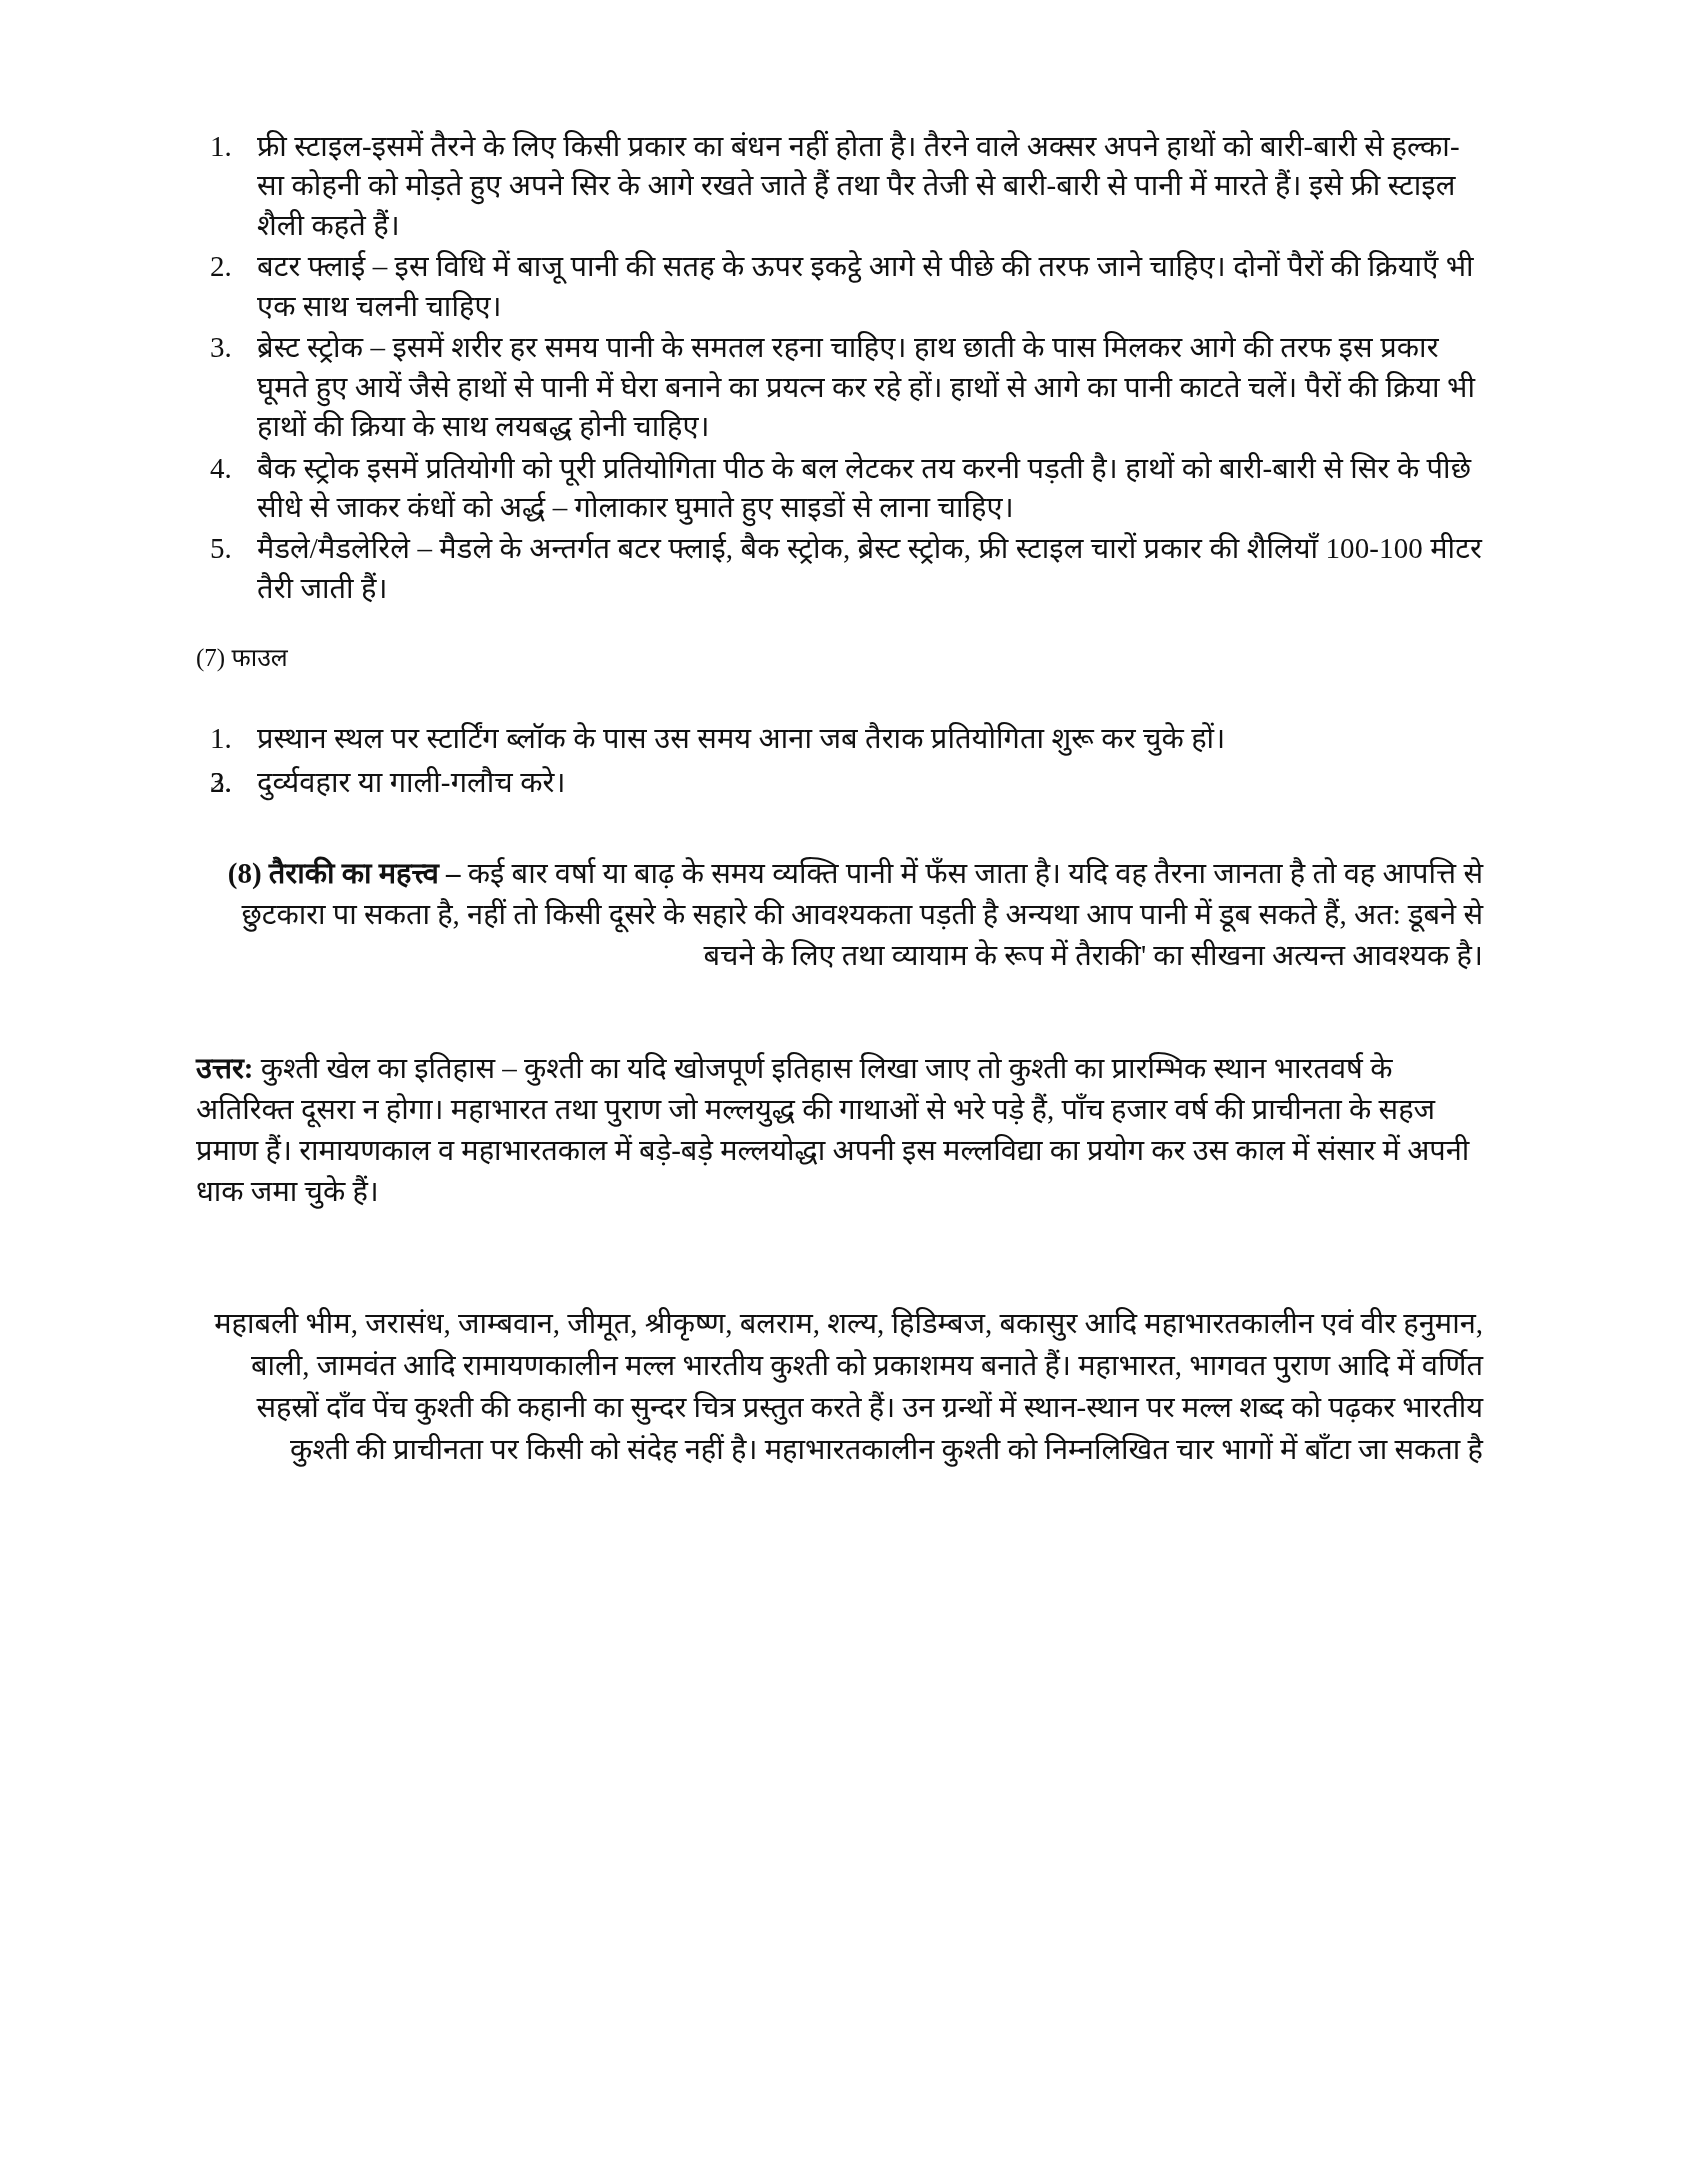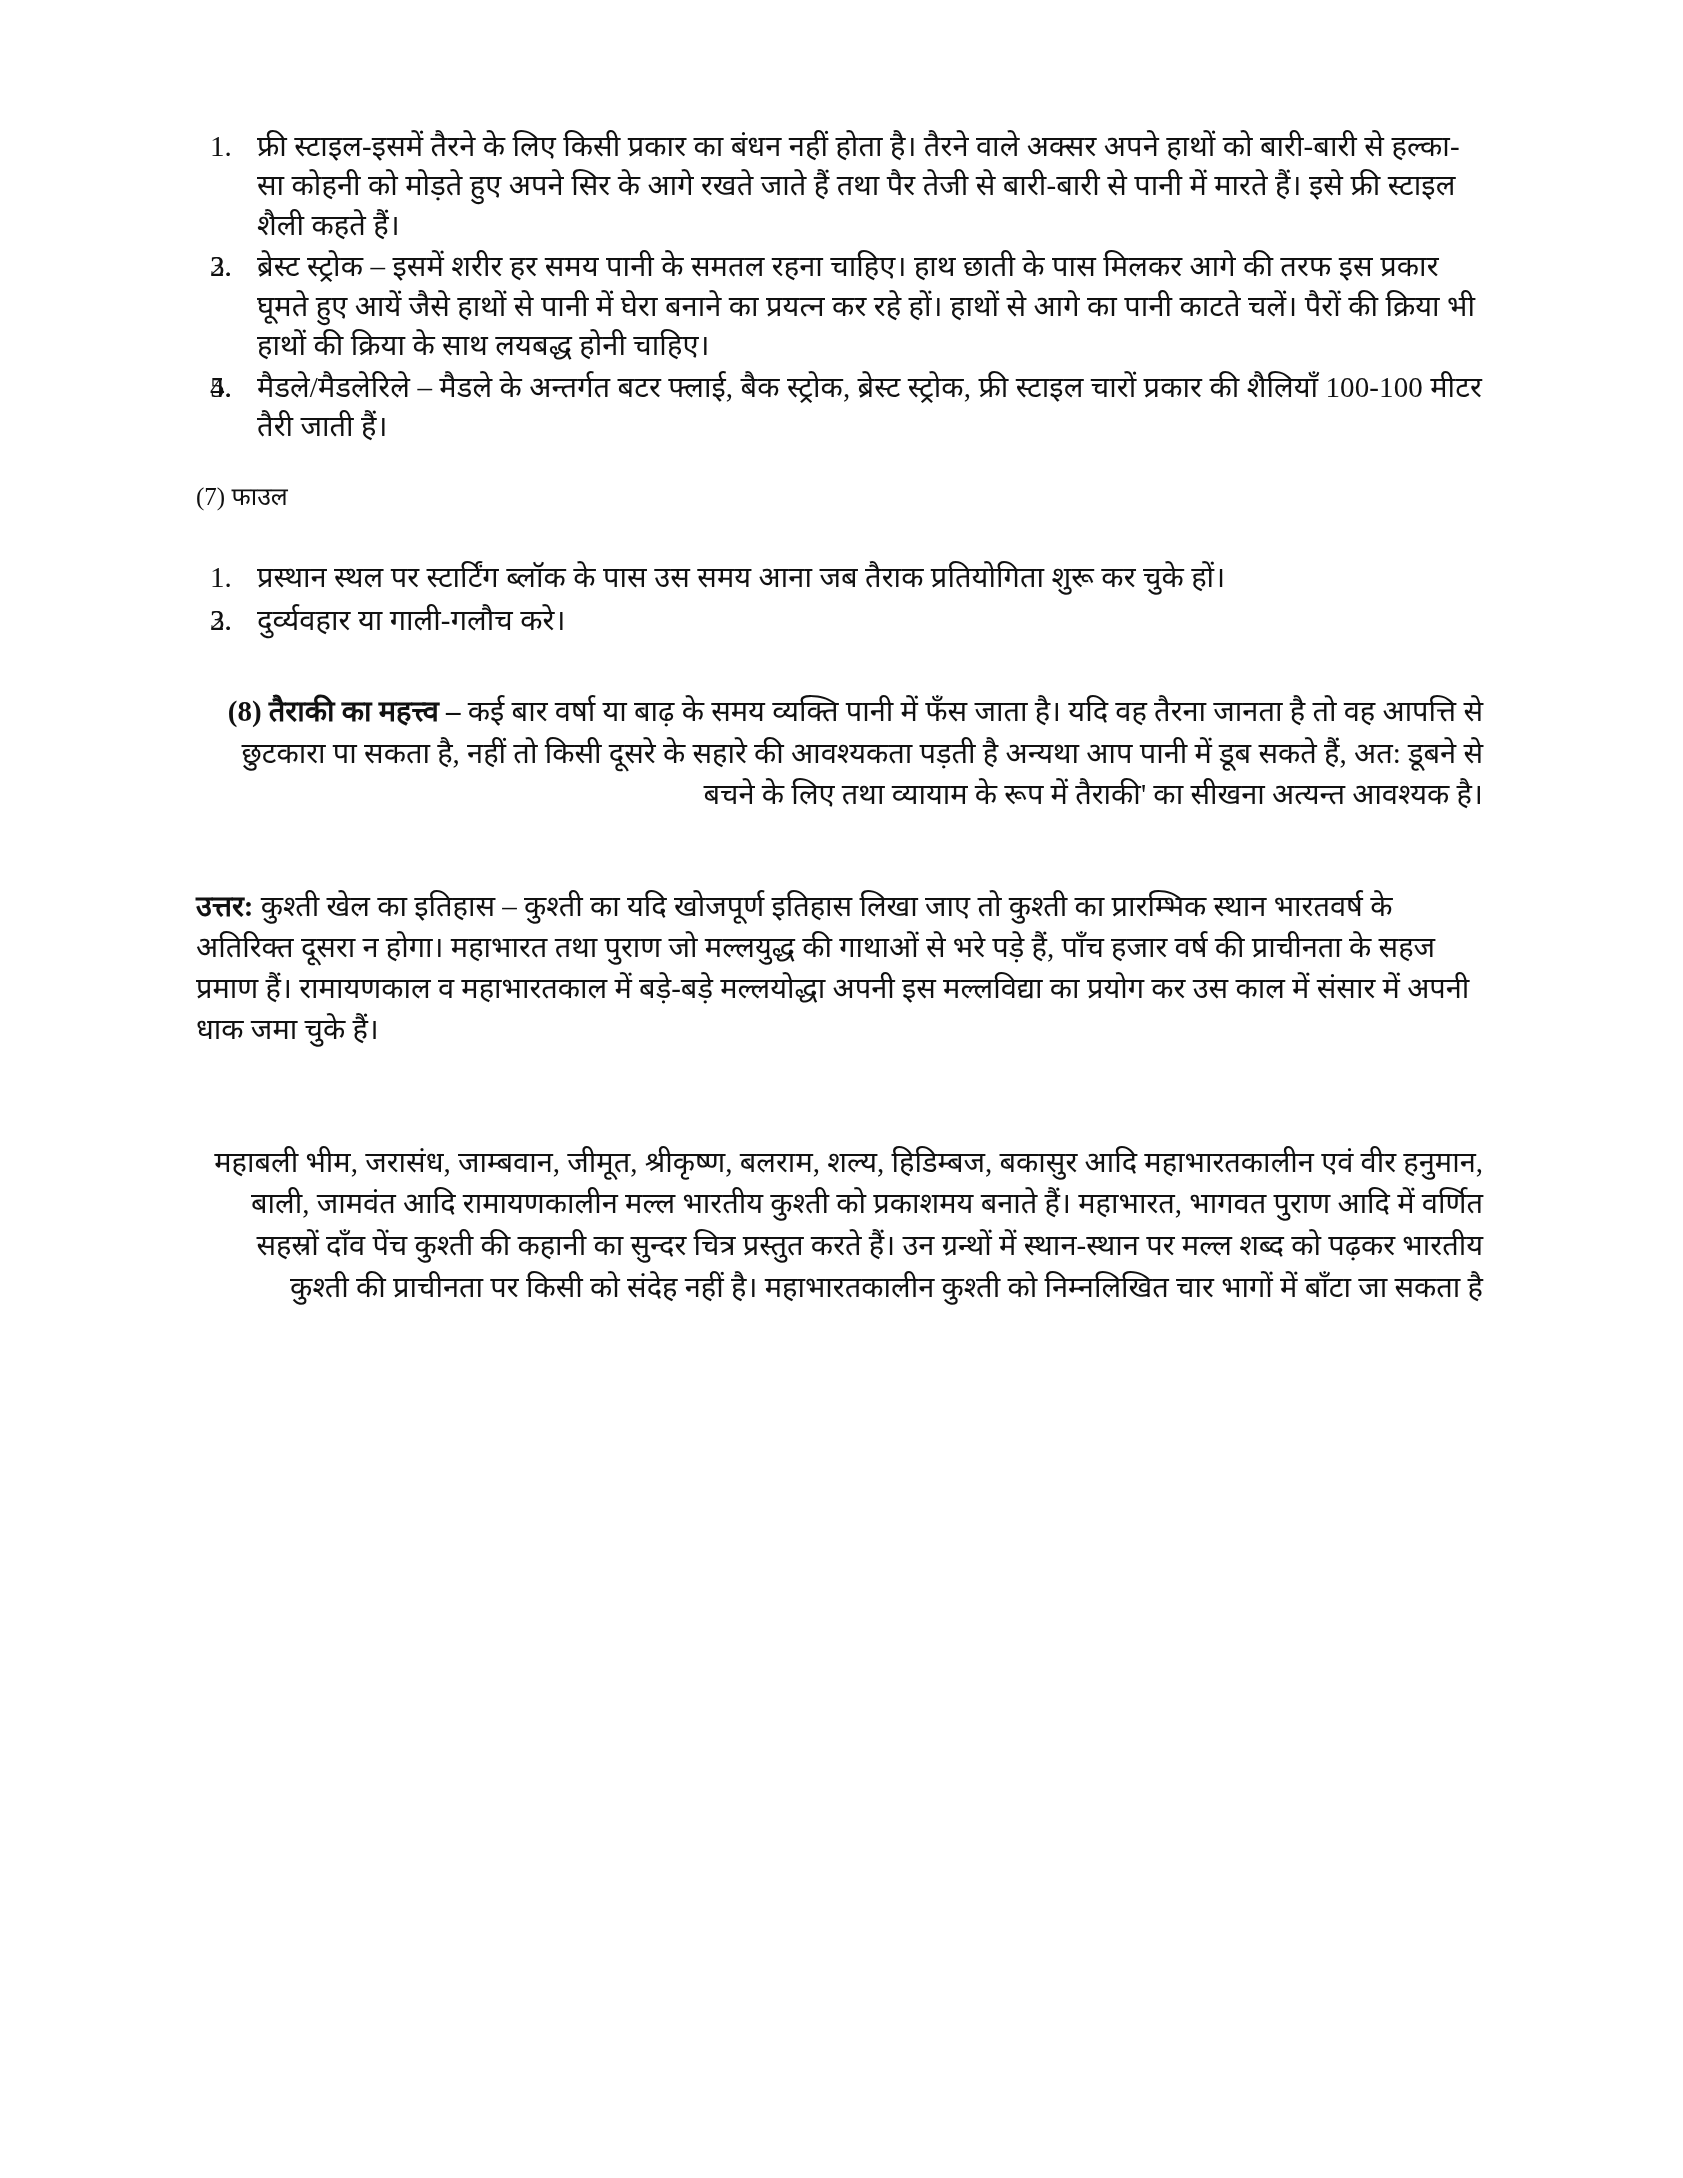--- a/index.html
+++ b/index.html
@@ -98,27 +98,29 @@
 <div class="page">
   <div class="content">
 
     <ol class="doc-list">
       <li>
         <span class="marker">1.</span>
         <span>फ्री स्टाइल-इसमें तैरने के लिए किसी प्रकार का बंधन नहीं होता है। तैरने वाले अक्सर अपने हाथों को बारी-बारी से हल्का-सा कोहनी को मोड़ते हुए अपने सिर के आगे रखते जाते हैं तथा पैर तेजी से बारी-बारी से पानी में मारते हैं। इसे फ्री स्टाइल शैली कहते हैं।</span>
       </li>
       <li>
         <span class="marker">2.</span>
+        <span>बटर फ्लाई – इस विधि में बाजू पानी की सतह के ऊपर इकट्ठे आगे से पीछे की तरफ जाने चाहिए। दोनों पैरों की क्रियाएँ भी एक साथ चलनी चाहिए।</span>
       </li>
       <li>
         <span class="marker">3.</span>
         <span>ब्रेस्ट स्ट्रोक – इसमें शरीर हर समय पानी के समतल रहना चाहिए। हाथ छाती के पास मिलकर आगे की तरफ इस प्रकार घूमते हुए आयें जैसे हाथों से पानी में घेरा बनाने का प्रयत्न कर रहे हों। हाथों से आगे का पानी काटते चलें। पैरों की क्रिया भी हाथों की क्रिया के साथ लयबद्ध होनी चाहिए।</span>
       </li>
       <li>
         <span class="marker">4.</span>
+        <span>बैक स्ट्रोक इसमें प्रतियोगी को पूरी प्रतियोगिता पीठ के बल लेटकर तय करनी पड़ती है। हाथों को बारी-बारी से सिर के पीछे सीधे से जाकर कंधों को अर्द्ध – गोलाकार घुमाते हुए साइडों से लाना चाहिए।</span>
       </li>
       <li>
         <span class="marker">5.</span>
         <span>मैडले/मैडलेरिले – मैडले के अन्तर्गत बटर फ्लाई, बैक स्ट्रोक, ब्रेस्ट स्ट्रोक, फ्री स्टाइल चारों प्रकार की शैलियाँ 100-100 मीटर तैरी जाती हैं।</span>
       </li>
     </ol>
 
     <div class="section-head">(7) फाउल</div>
 
     <ol class="doc-list tight">

